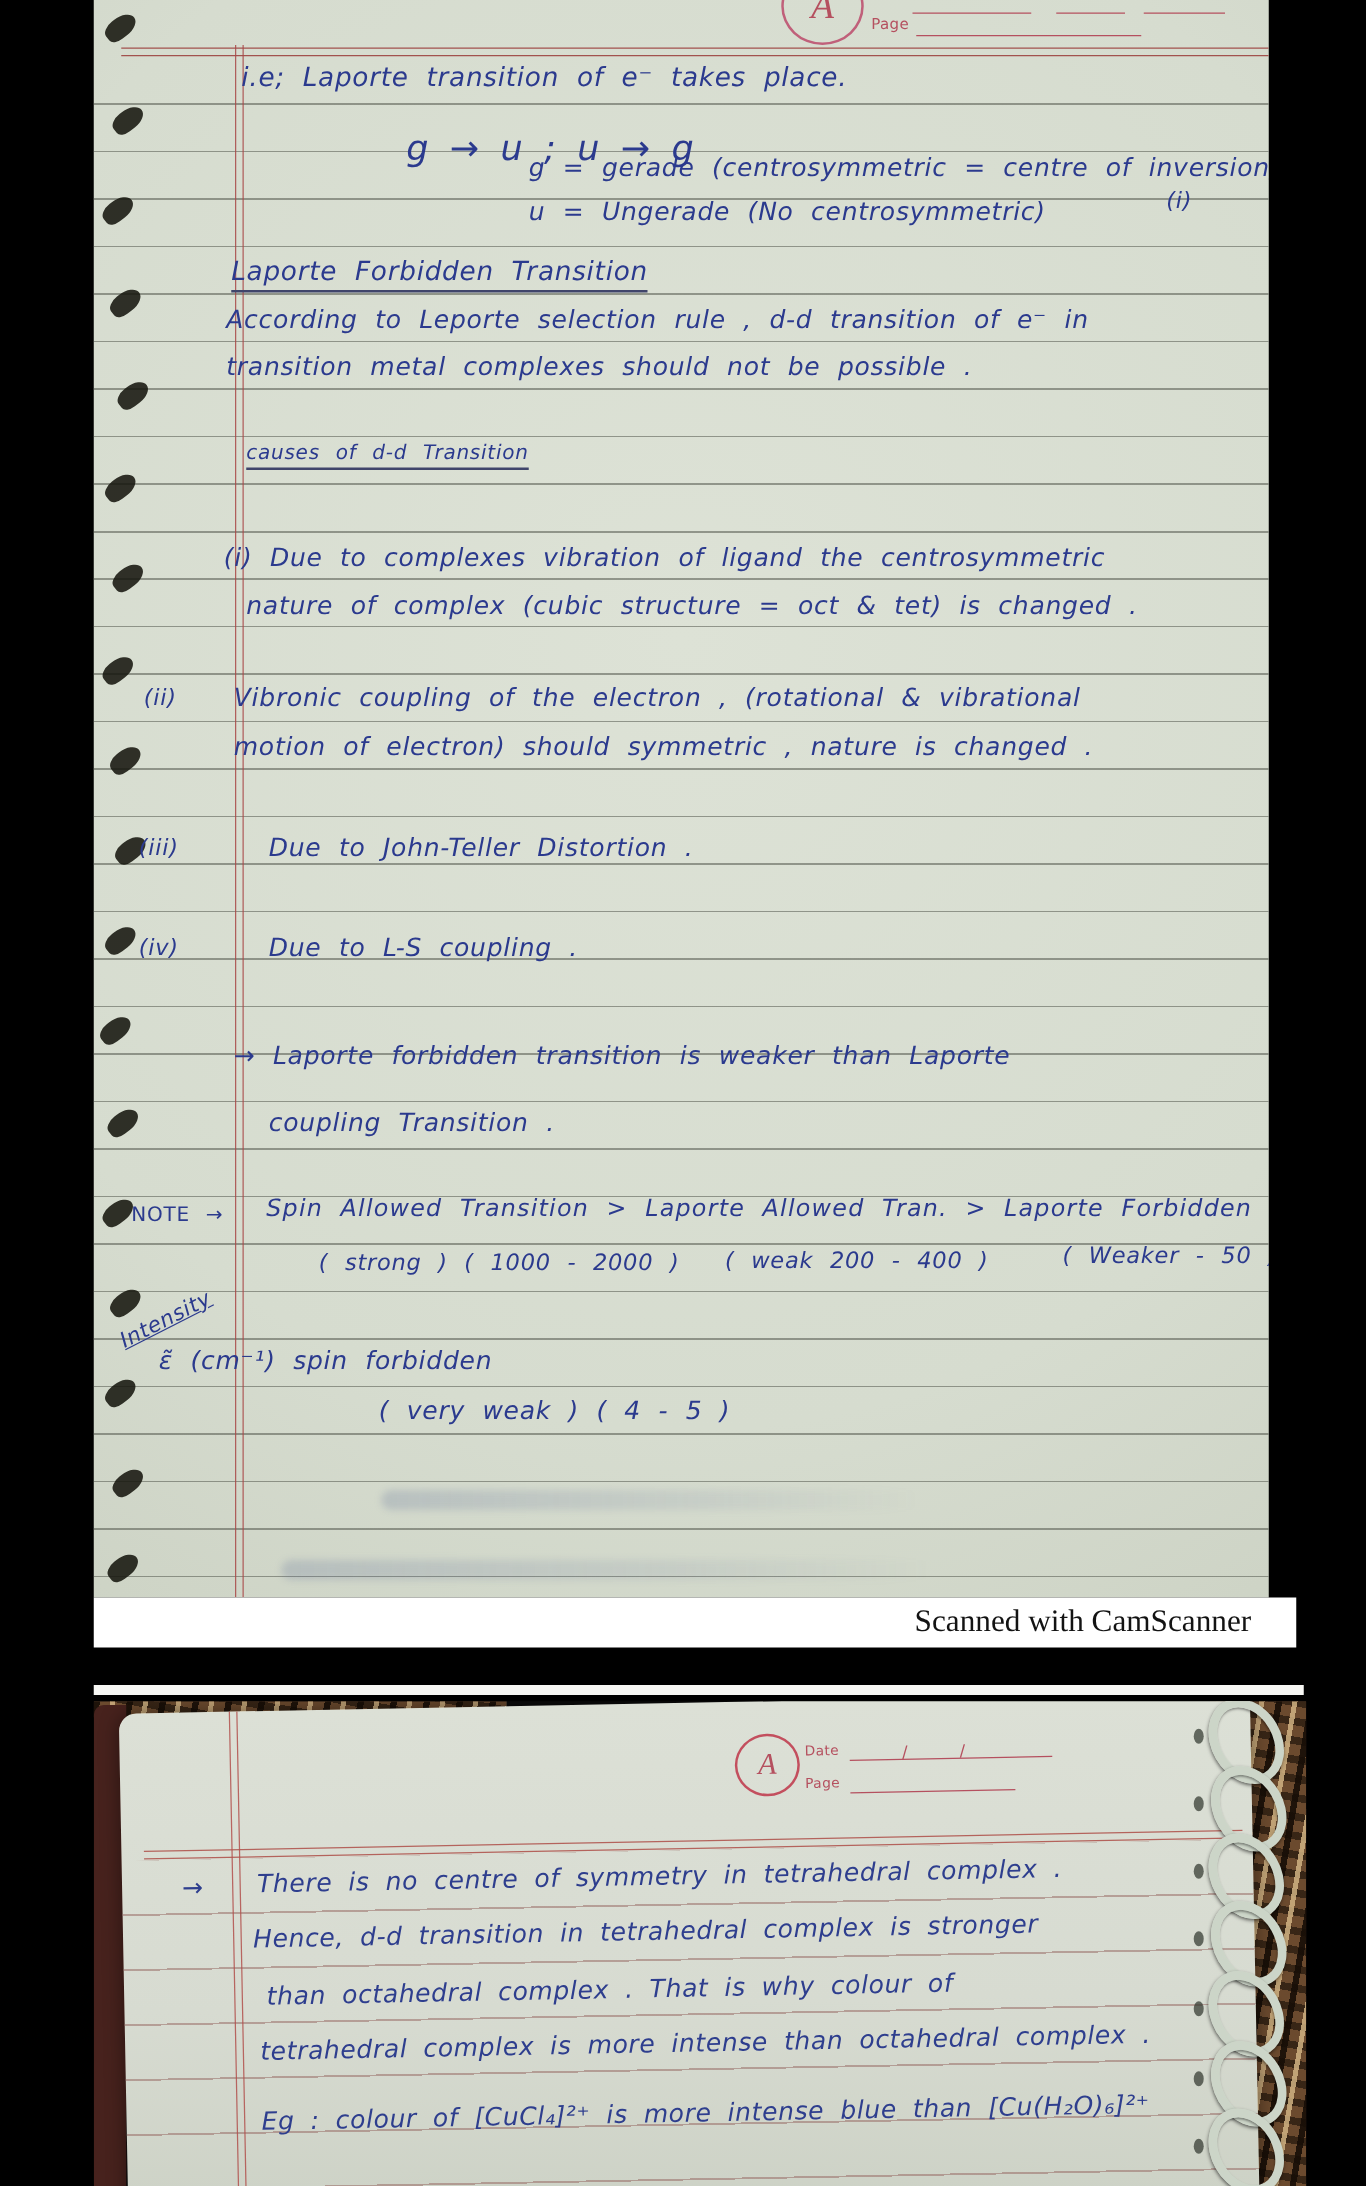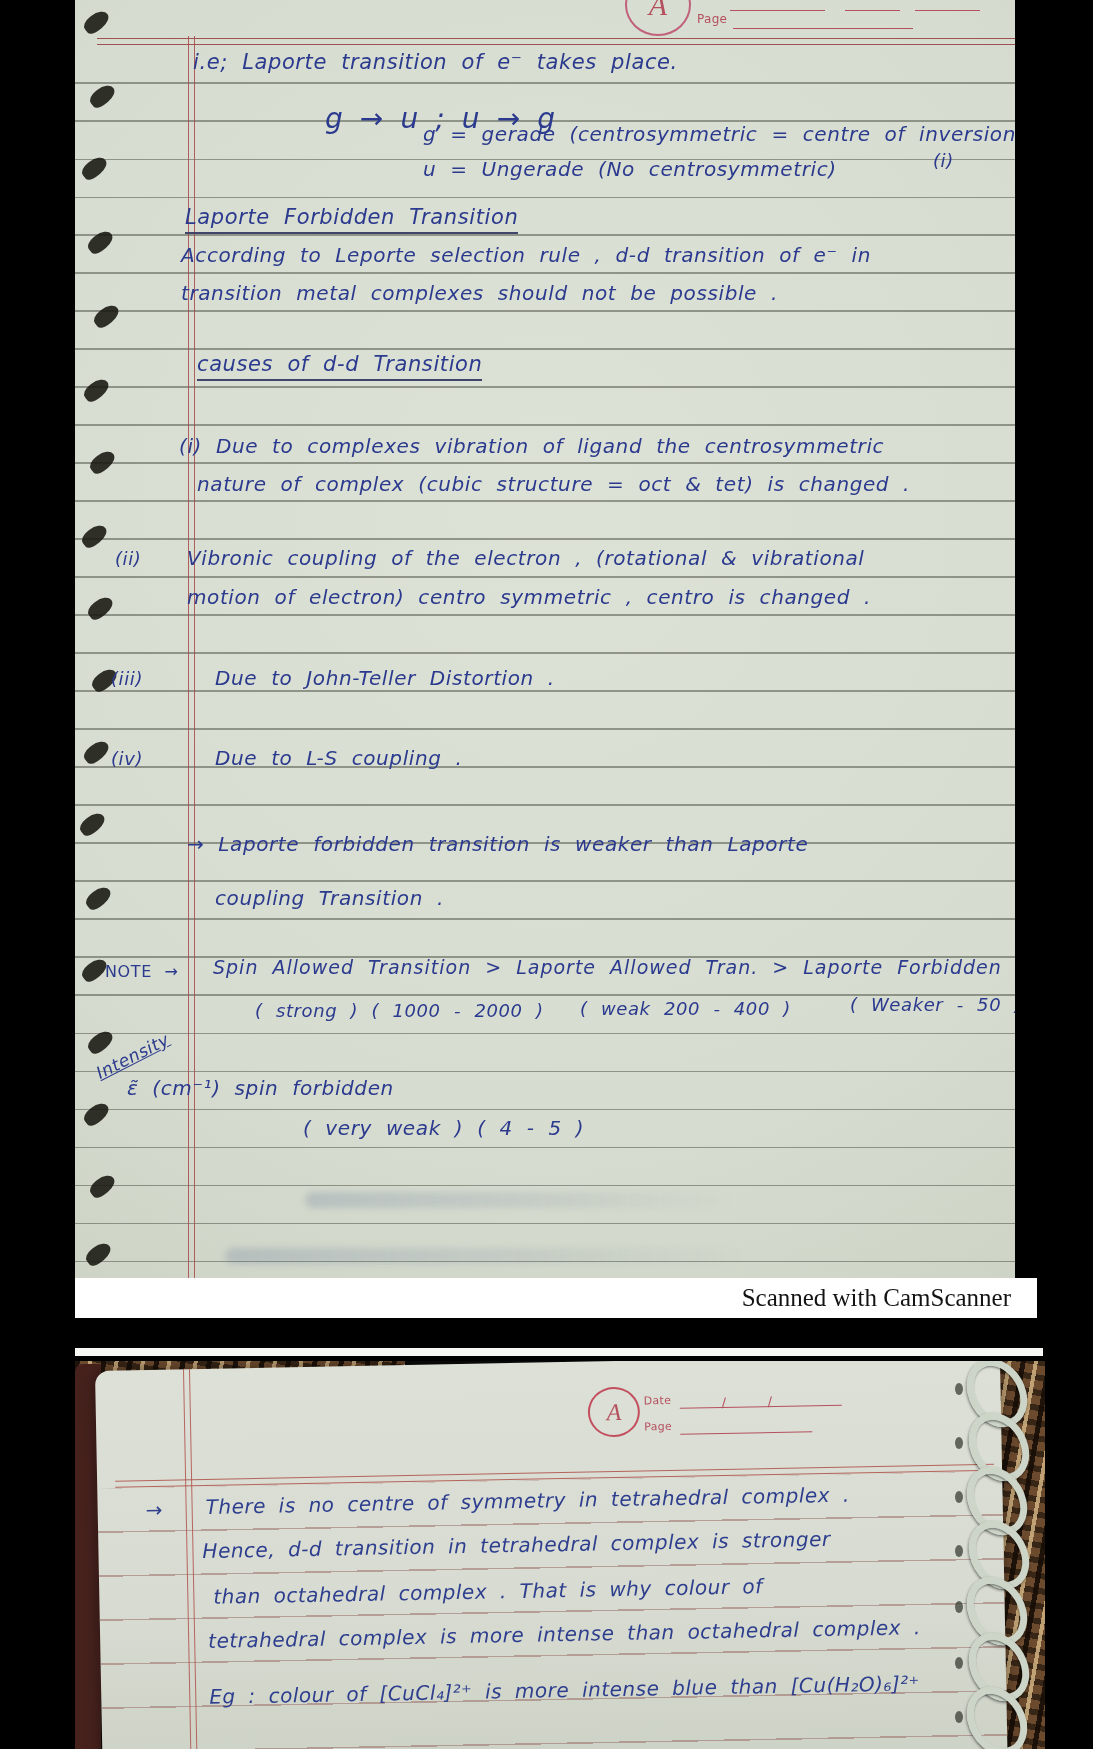--- a/index.html
+++ b/index.html
@@ -28,21 +28,21 @@
   .smudge{position:absolute;height:16px;border-radius:8px;filter:blur(3px);
     background:linear-gradient(90deg, rgba(90,105,150,.22), rgba(90,105,150,.10) 60%, transparent);}
   
   .stamp-circle{position:absolute;border:2px solid #c0607a;border-radius:50%;
     display:flex;align-items:center;justify-content:center;
     color:#b5505f;font-family:"Liberation Serif",serif;font-style:italic;}
   .stamp-label{position:absolute;color:#b5505f;font-size:12px;letter-spacing:.3px;}
   .stamp-line{position:absolute;border-bottom:1.6px solid #b5505f;}
   
   .scanband{position:absolute;left:75px;top:1278px;width:962px;height:40px;background:#fff;}
-  .scan-text{position:absolute;right:26px;top:0;line-height:40px;color:#131313;
+  .scan-text{position:absolute;right:36px;top:0;line-height:40px;color:#131313;
     font-family:"Liberation Serif",serif;font-size:25px;}
   .whitestrip{position:absolute;left:75px;top:1348px;width:968px;height:8px;background:#f7f7f4;}
   
   .page2{position:absolute;left:75px;top:1361px;width:970px;height:388px;overflow:hidden;background:#0b0b0b;}
   .fabric{position:absolute;background-color:#6b4a2e;
     background-image:
       repeating-linear-gradient(100deg, rgba(22,13,6,.9) 0 5px, transparent 5px 13px, rgba(208,178,130,.85) 13px 17px, transparent 17px 26px),
       repeating-linear-gradient(10deg, rgba(28,18,9,.65) 0 6px, transparent 6px 15px);}
   .fab-right{left:893px;top:0;width:77px;height:388px;}
   .fab-topleft{left:0;top:0;width:330px;height:13px;}
@@ -102,28 +102,28 @@
   <div class="hw" style="left:118px;top:50px;font-size:21px">i.e; Laporte transition of e⁻ takes place.</div>
   <div class="hw" style="left:250px;top:102px;font-size:28px">g → u ; u → g</div>
   <div class="hw" style="left:348px;top:122px">g = gerade (centrosymmetric = centre of inversion)</div>
   <div class="hw marker" style="left:858px;top:150px">(i)</div>
   <div class="hw hw-u" style="left:110px;top:205px;font-size:21px">Laporte Forbidden Transition</div>
 
   <div class="hw" style="left:348px;top:157px">u = Ungerade (No centrosymmetric)</div>
   <div class="hw" style="left:106px;top:243px">According to Leporte selection rule , d-d transition of e⁻ in</div>
   <div class="hw" style="left:106px;top:281px">transition metal complexes should not be possible .</div>
 
-  <div class="hw hw-u" style="left:122px;top:352px;font-size:21px">causes of d-d Transition</div>
+  <div class="hw hw-u" style="left:122px;top:352px;font-size:16px">causes of d-d Transition</div>
 
   <div class="hw" style="left:104px;top:434px">(i) Due to complexes vibration of ligand the centrosymmetric</div>
   <div class="hw" style="left:122px;top:472px">nature of complex (cubic structure = oct &amp; tet) is changed .</div>
 
   <div class="hw marker" style="left:40px;top:548px">(ii)</div>
   <div class="hw" style="left:112px;top:546px">Vibronic coupling of the electron , (rotational &amp; vibrational</div>
-  <div class="hw" style="left:112px;top:585px">motion of electron) centro symmetric , centro is changed .</div>
+  <div class="hw" style="left:112px;top:585px">motion of electron) should symmetric , nature is changed .</div>
 
   <div class="hw marker" style="left:36px;top:668px">(iii)</div>
   <div class="hw" style="left:140px;top:666px">Due to John-Teller Distortion .</div>
 
   <div class="hw marker" style="left:36px;top:748px">(iv)</div>
   <div class="hw" style="left:140px;top:746px">Due to L-S coupling .</div>
 
   <div class="hw" style="left:112px;top:832px">→ Laporte forbidden transition is weaker than Laporte</div>
   <div class="hw" style="left:140px;top:886px">coupling Transition .</div>
 

